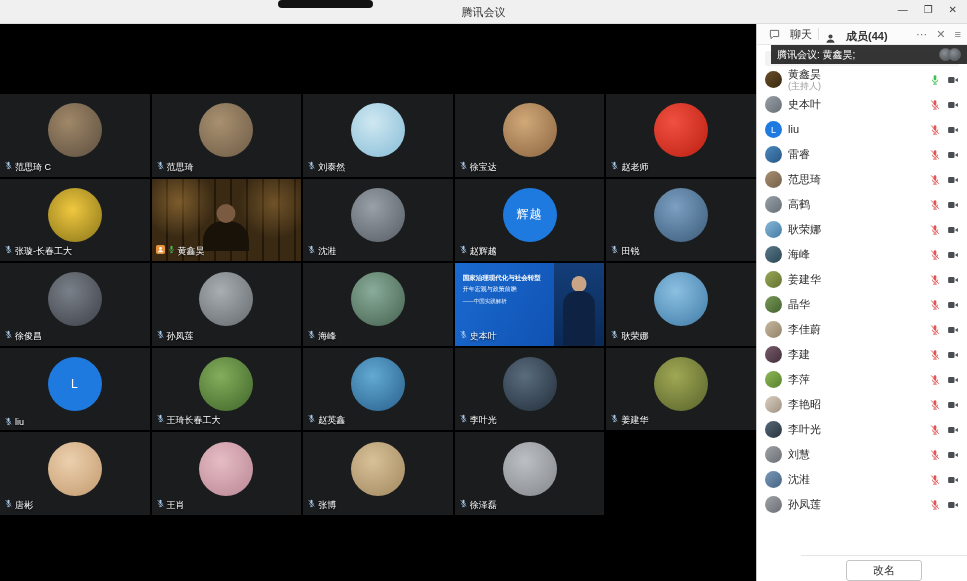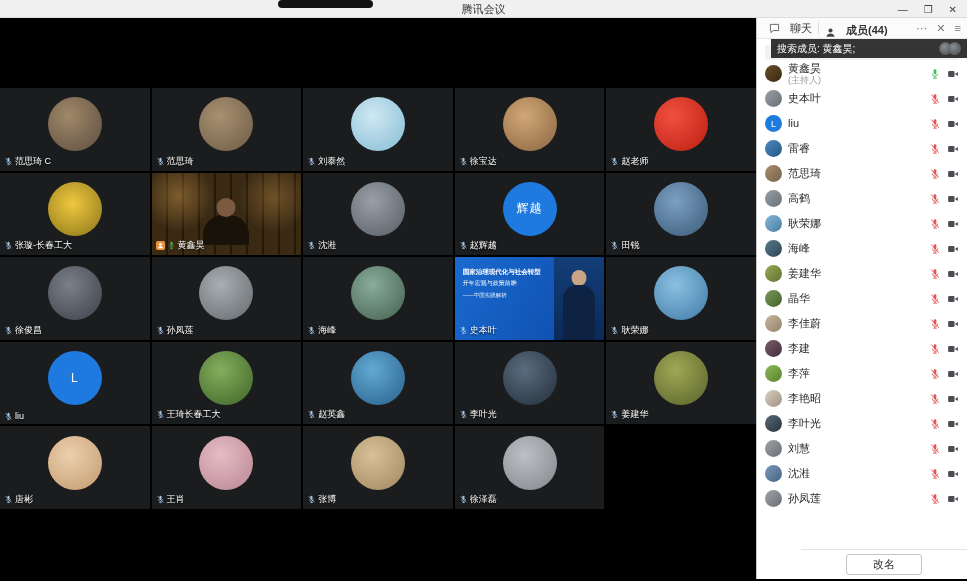--- a/index.html
+++ b/index.html
@@ -1,21 +1,21 @@
 <!DOCTYPE html>
 <html><head>
 <meta charset="utf-8">
 <style>
   * { margin:0; padding:0; box-sizing:border-box; }
   html,body { width:967px; height:581px; overflow:hidden; background:#000;
     font-family:"Liberation Sans","DejaVu Sans",sans-serif; }
   .window { position:relative; width:967px; height:581px; }
 
   
-  .titlebar { position:relative; height:18px; background:#f0f0f0; border-bottom:1px solid #dcdcdc; }
+  .titlebar { position:relative; height:24px; background:#f0f0f0; border-bottom:1px solid #dcdcdc; }
   .pill { position:absolute; left:278px; top:0; width:95px; height:8px; background:#121212; border-radius:4px; }
   .apptitle { position:absolute; left:50%; top:50%; transform:translate(-50%,-50%); font-size:11px; color:#333; }
   .controls { position:absolute; right:10px; top:0; height:19px; display:flex; gap:16px; align-items:center; font-size:10px; color:#444; }
   .controls span { cursor:default; }
 
   .main { display:flex; height:561px; }
 
   
   .video { flex:1; position:relative; background:#000; }
   .grid { position:absolute; left:0; right:0; top:70px; height:421px;
@@ -39,21 +39,21 @@
     background:linear-gradient(120deg,#1a6ad0,#0d4aa8); color:#fff; }
   .s1 { font-size:6.5px; font-weight:bold; }
   .s2 { font-size:6px; margin-top:2px; }
   .s3 { font-size:5.5px; margin-top:4px; opacity:.9; }
   .portrait { position:absolute; right:0; top:0; bottom:0; width:34%;
     background:linear-gradient(#143e78,#0a2a58); }
   .portrait::before { content:""; position:absolute; left:50%; top:13px; transform:translateX(-50%);
     width:15px; height:16px; border-radius:50%; background:#caa585; }
   .portrait::after { content:""; position:absolute; left:50%; top:28px; transform:translateX(-50%);
     width:32px; height:55px; border-radius:14px 14px 0 0; background:#0e2344; }
-  .tlabel { position:absolute; left:4px; bottom:3px; display:flex; align-items:center; gap:2px;
+  .tlabel { position:absolute; left:4px; bottom:3px; display:flex; align-items:flex-start; gap:2px;
     font-size:9px; color:#fff; text-shadow:0 1px 2px rgba(0,0,0,.85); z-index:2; }
   .tmic { color:#a8c8e8; display:inline-flex; }
   .tmic .slash { stroke:currentColor; }
   .is-speaking .tmic { color:#3fbf55; }
   .is-speaking .tmic .slash { display:none; }
   .hbadge { display:none; }
   .is-host .hbadge { display:inline-flex; }
 
   
   .panel { width:211px; background:#fff; border-left:1px solid #c9c9c9;
@@ -581,21 +581,21 @@
 
       <div class="searchrow">
         <svg class="mag" viewBox="0 0 16 16" width="9" height="9">
             <circle cx="7" cy="7" r="4.5" fill="none" stroke="#999" stroke-width="1.6"></circle>
             <path d="M10.5 10.5L14 14" stroke="#999" stroke-width="1.6"></path>
           </svg>
         <input type="text" placeholder="搜索成员" style="">
       </div>
 
       <div class="toast">
-        <span>搜索成员: 黄鑫昊;</span>
+        <span>腾讯会议: 黄鑫昊;</span>
         <span class="toast-avs">
           <span class="toast-av"></span>
           <span class="toast-av"></span>
         </span>
       </div>
 
       <div class="mlist">
 
       <div class="mrow mic-on">
             <span class="mavatar" style="background: linear-gradient(135deg, rgb(106, 78, 42), rgb(56, 40, 15));">

